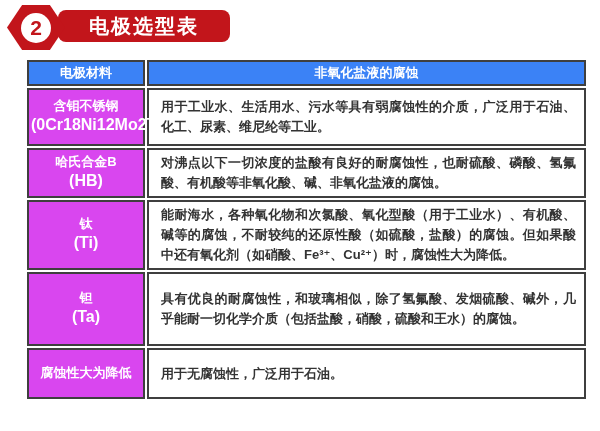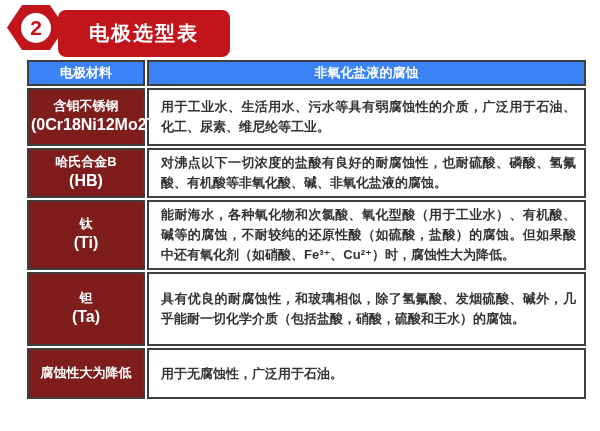--- a/index.html
+++ b/index.html
@@ -23,21 +23,21 @@
   }
   .hex-circle {
     width: 30px; height: 30px; border-radius: 50%;
     background: #ffffff;
     display: flex; align-items: center; justify-content: center;
     font-size: 21px; font-weight: 800; color: #c2151b;
     line-height: 1;
   }
   .banner {
     position: absolute; left: 58px; top: 10px;
-    width: 172px; height: 47px;
+    width: 172px; height: 32px;
     background: #c2151b; border-radius: 8px;
     z-index: 1;
     display: flex; align-items: center; justify-content: center;
     color: #ffffff; font-size: 20px; font-weight: bold;
     letter-spacing: 2px;
   }
 
   
   table.sel {
     margin-left: 25px;
@@ -51,21 +51,21 @@
     font-size: 13px;
     font-weight: bold;
   }
   col.c-mat  { width: 118px; }
   th {
     background: #3b82f6; color: #ffffff;
     height: 20px; text-align: center;
     font-size: 13px;
   }
   td.mat {
-    background: #7f1d1d; color: #ffffff;
+    background: #d946ef; color: #ffffff;
     text-align: center; vertical-align: middle;
     padding: 2px 2px; line-height: 1.3;
   }
   td.mat .mat-sub { display: block; font-size: 16px; }
   td.mat .mat-sub:empty { display: none; }
   td.desc {
     background: #ffffff; color: #333333;
     vertical-align: middle;
     padding: 3px 8px 3px 12px;
     line-height: 20px;

